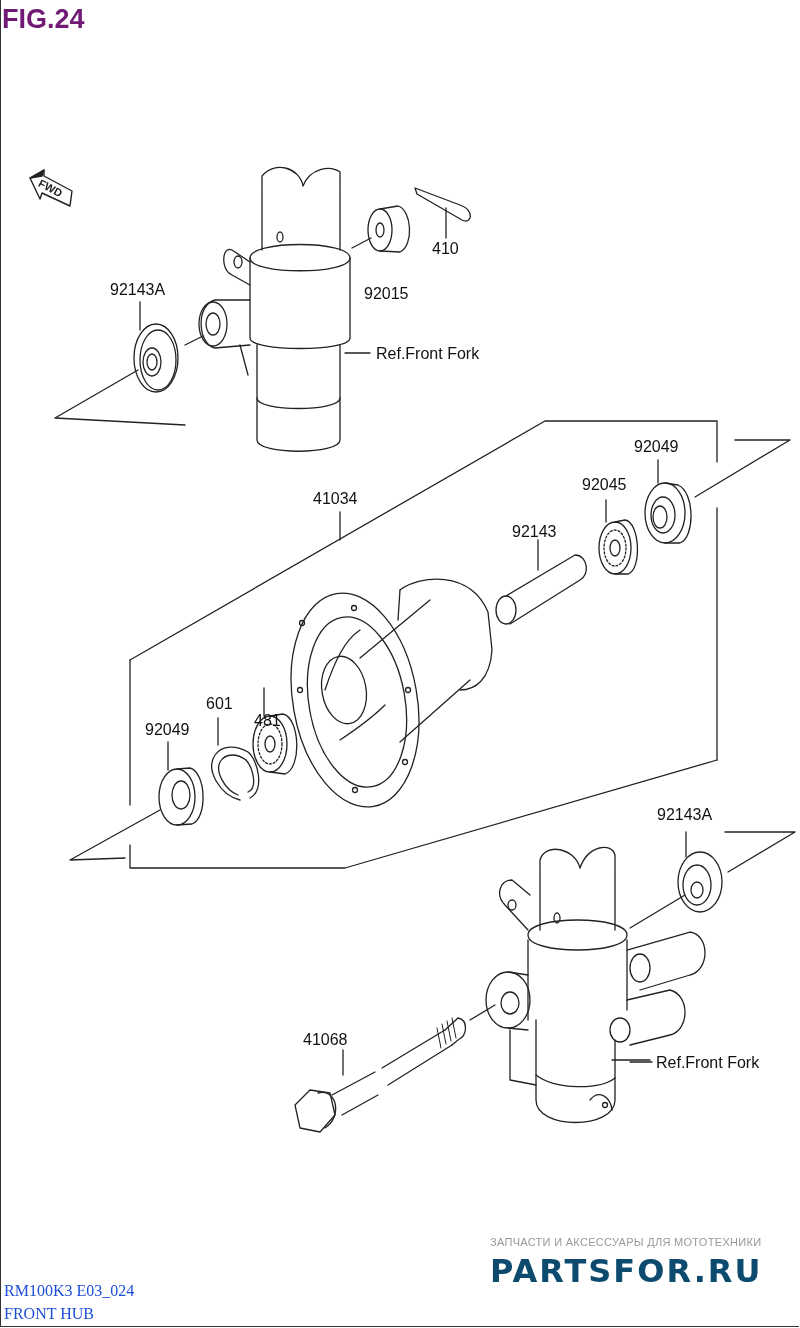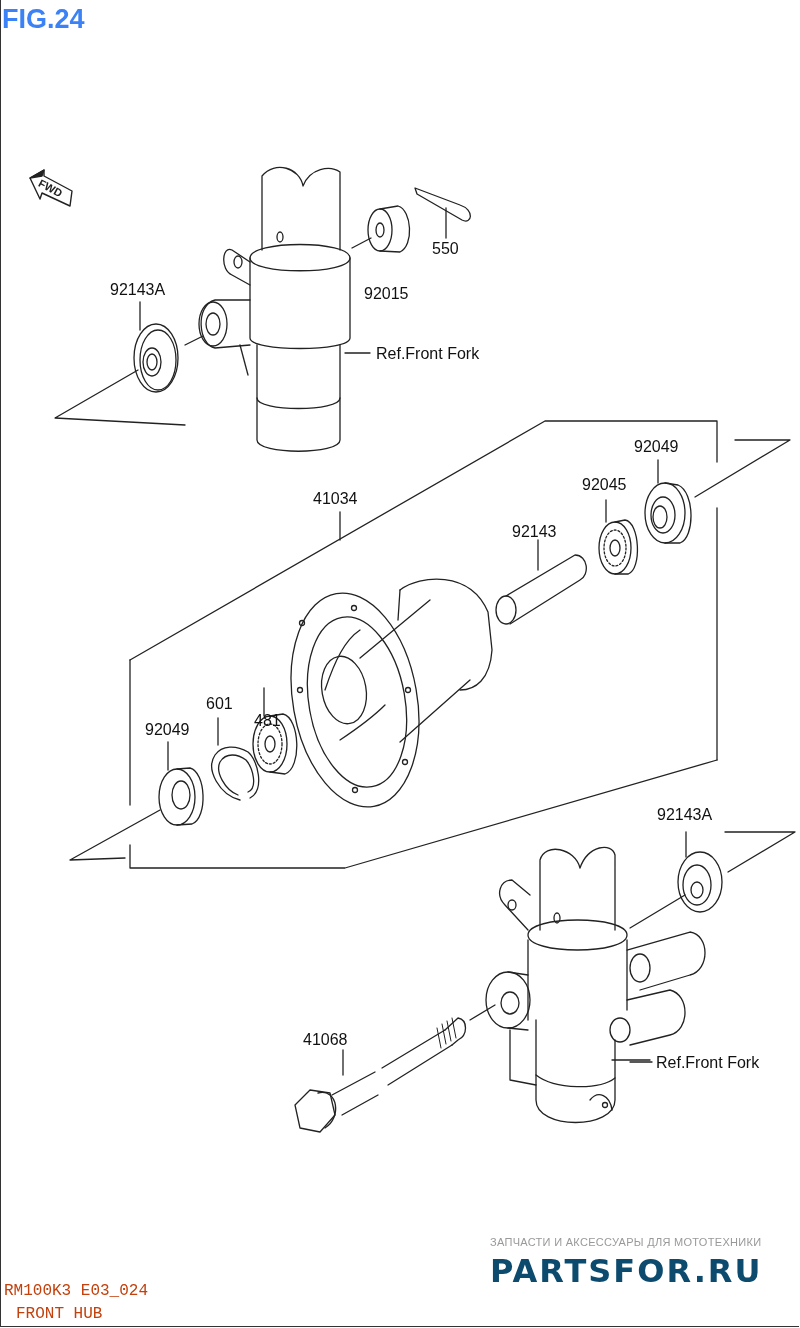--- a/index.html
+++ b/index.html
@@ -1,21 +1,21 @@
 <!DOCTYPE html>
 <html><head>
 <meta charset="utf-8">
 <style>
   html, body { margin:0; padding:0; background:#fff; }
   body { width:800px; height:1328px; position:relative; overflow:hidden; font-family:"Liberation Sans", sans-serif; }
   #frame { position:absolute; left:0; top:0; width:798px; height:1326px; border:1px solid #333; border-top:none; border-right:none; }
   svg.art { position:absolute; left:0; top:0; }
   .lbl { position:absolute; font-family:"Liberation Sans", sans-serif; font-size:16px; color:#111; white-space:nowrap; line-height:1; }
-  .fig-title { position:absolute; left:2px; top:4px; font-family:"Liberation Sans", sans-serif; font-weight:bold; font-size:27px; color:#3b82f6; letter-spacing:0px; }
-  .footer { position:absolute; left:4px; font-family:Liberation Mono, monospace; font-size:16px; color:#c2410c; }
+  .fig-title { position:absolute; left:2px; top:4px; font-family:"Liberation Sans", sans-serif; font-weight:bold; font-size:27px; color:#701a75; letter-spacing:0px; }
+  .footer { position:absolute; left:4px; font-family:Liberation Serif, serif; font-size:16px; color:#1d4ed8; }
   .wm-small { position:absolute; left:490px; top:1236px; font-family:"Liberation Sans", sans-serif; font-size:11px; color:#999; letter-spacing:0.3px; }
   .wm-big { position:absolute; left:490px; top:1252px; font-family:"DejaVu Sans", sans-serif; font-weight:bold; font-size:32px; color:#f2a5ac; letter-spacing:2px; }
   .fwd-text { position:absolute; left:38px; top:182px; font-family:"Liberation Sans", sans-serif; font-size:11px; font-weight:bold; color:#222; transform:rotate(28deg); }
 </style>
 </head>
 <body>
 
 <div id="frame"></div>
 
 <div class="fig-title">FIG.24</div>
@@ -184,31 +184,31 @@
   </g>
 
   <path d="M345,353 L370,353"></path>
   <path d="M630,1062 L652,1062"></path>
 </svg>
 
 <div class="fwd-text">FWD</div>
 
 <div class="lbl" style="left:110px;top:282px;">92143A</div>
 <div class="lbl" style="left:364px;top:286px;">92015</div>
-<div class="lbl" style="left:432px;top:241px;">550</div>
+<div class="lbl" style="left:432px;top:241px;">410</div>
 <div class="lbl" style="left:313px;top:491px;text-align:center;">41034</div>
 <div class="lbl" style="left:512px;top:524px;">92143</div>
 <div class="lbl" style="left:582px;top:477px;">92045</div>
 <div class="lbl" style="left:634px;top:439px;">92049</div>
 <div class="lbl" style="left:254px;top:667px;margin-top:46px;">481</div>
 <div class="lbl" style="left:206px;top:696px;">601</div>
 <div class="lbl" style="left:145px;top:722px;">92049</div>
 <div class="lbl" style="left:657px;top:807px;">92143A</div>
 <div class="lbl" style="left:303px;top:1032px;">41068</div>
 
 <div class="lbl" style="left:376px;top:346px;">Ref.Front Fork</div>
 <div class="lbl" style="left:656px;top:1055px;">Ref.Front Fork</div>
 
 <div class="wm-small">ЗАПЧАСТИ И АКСЕССУАРЫ ДЛЯ МОТОТЕХНИКИ</div>
 <div class="wm-big" style="color: #0c4a6e;">PARTSFOR.RU</div>
 
 <div class="footer" style="top:1282px;">RM100K3 E03_024</div>
-<div class="footer" style="top:1305px;margin-left:12px;">FRONT HUB</div>
+<div class="footer" style="top:1305px;">FRONT HUB</div>
 
 </body></html>

